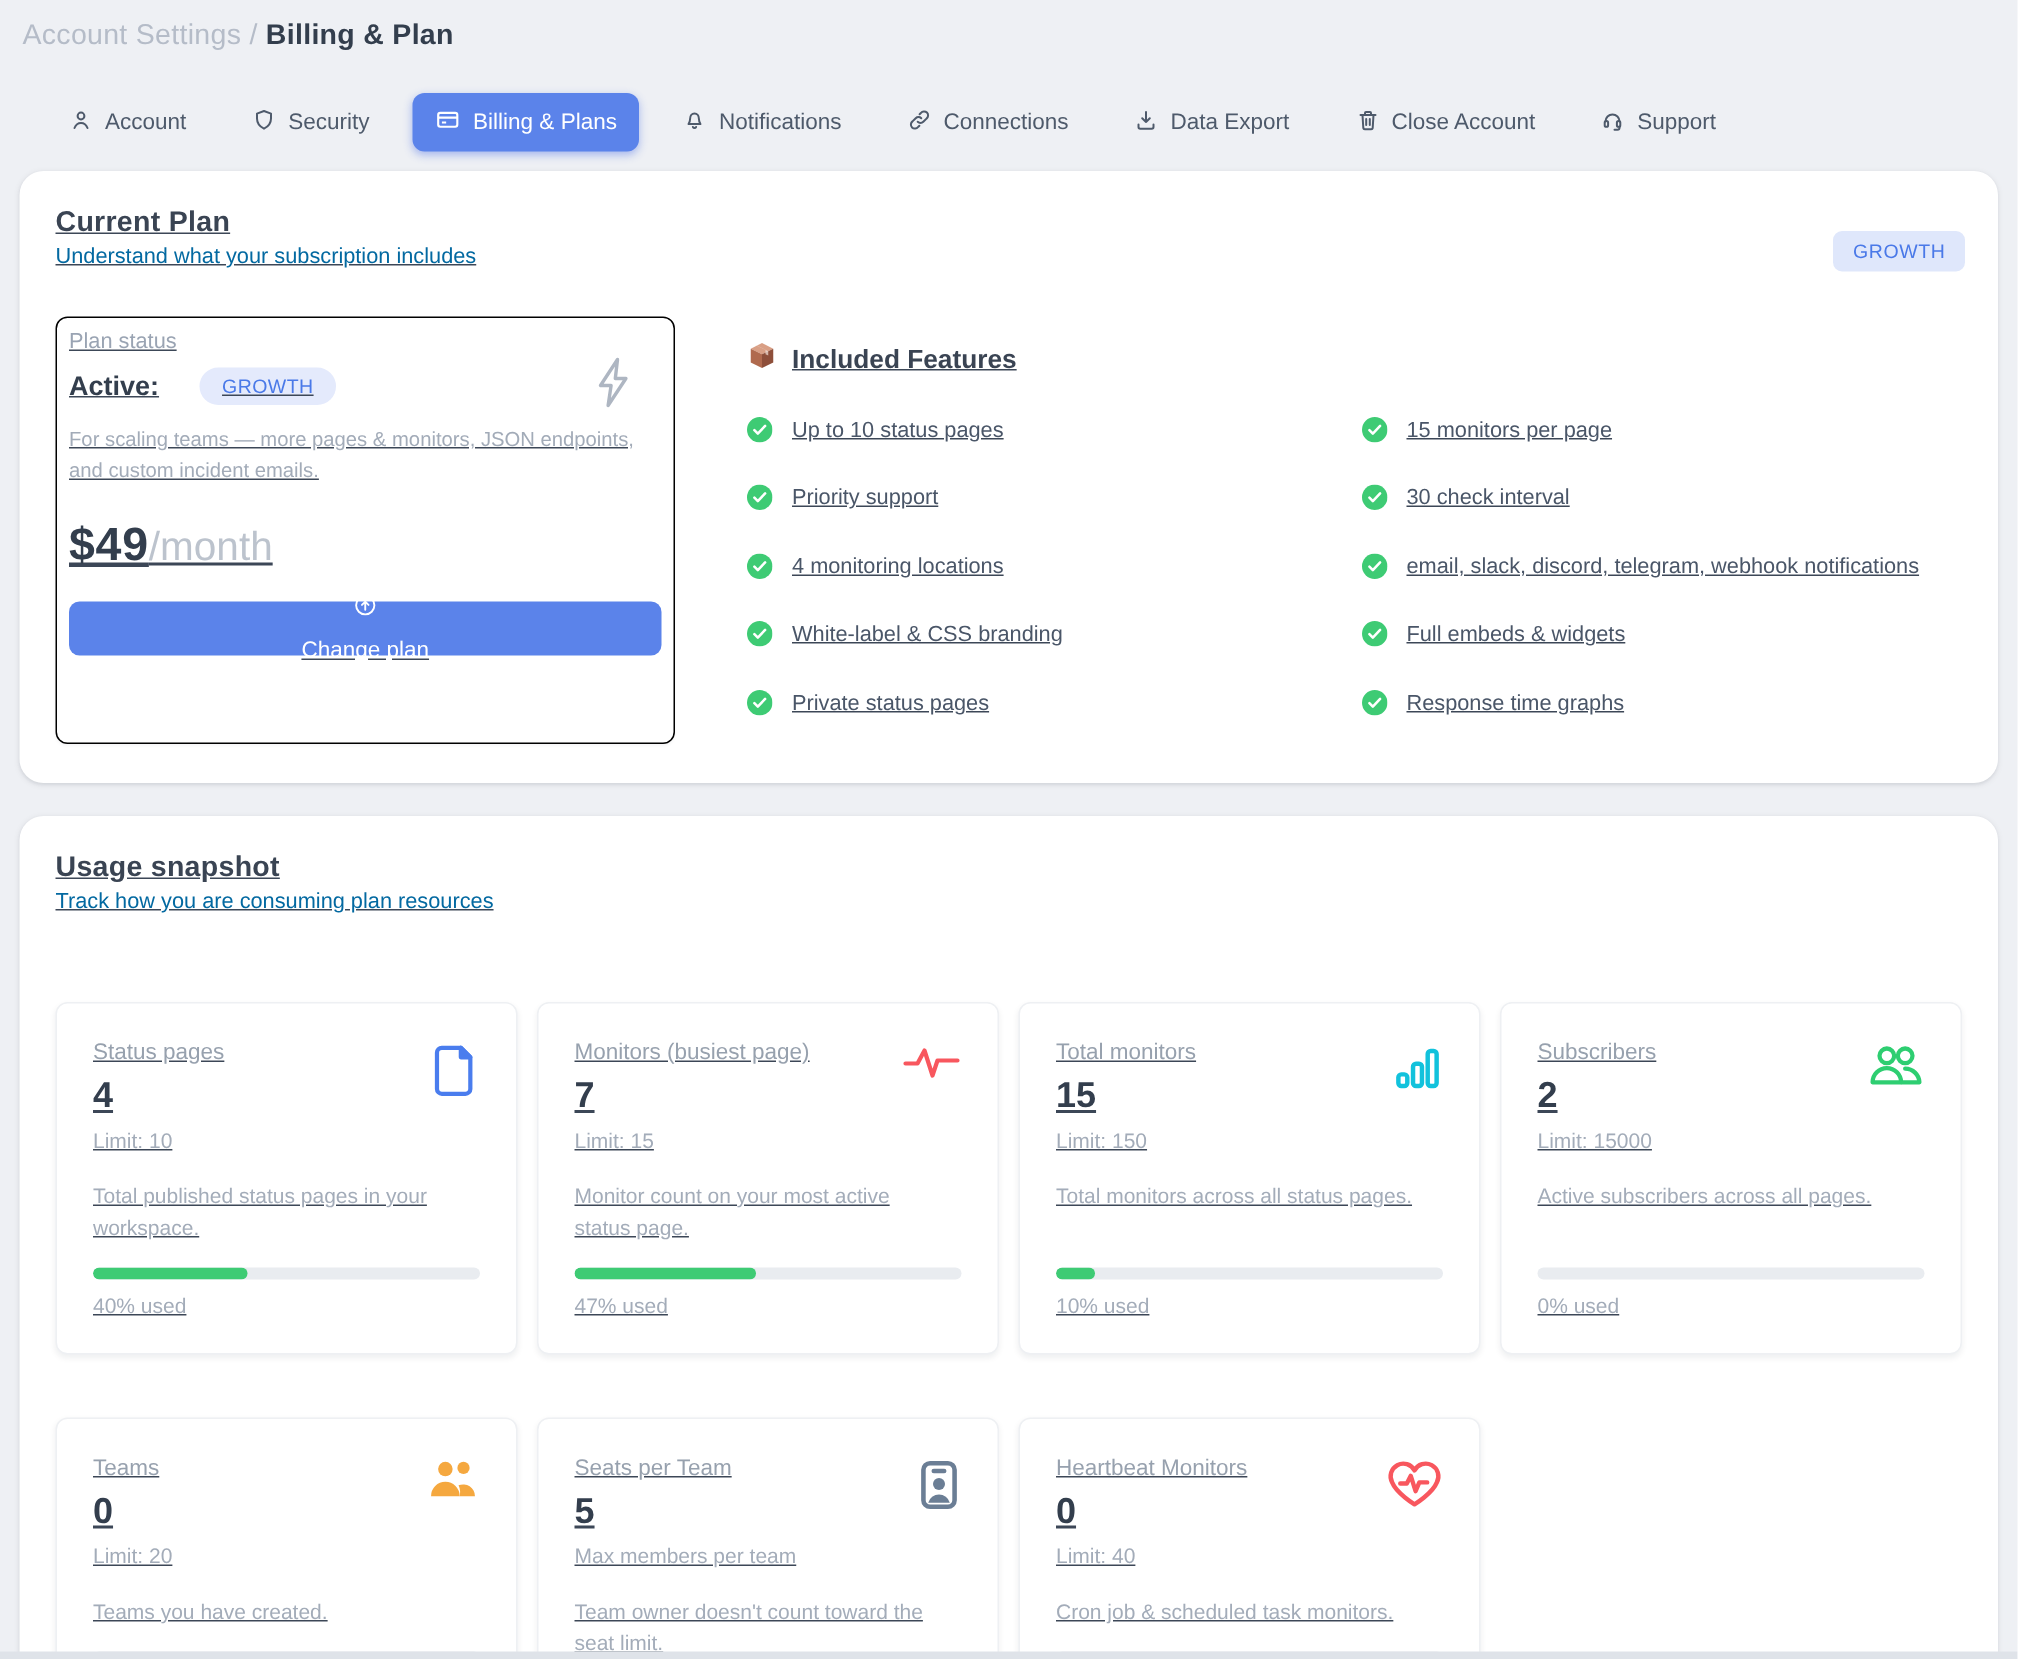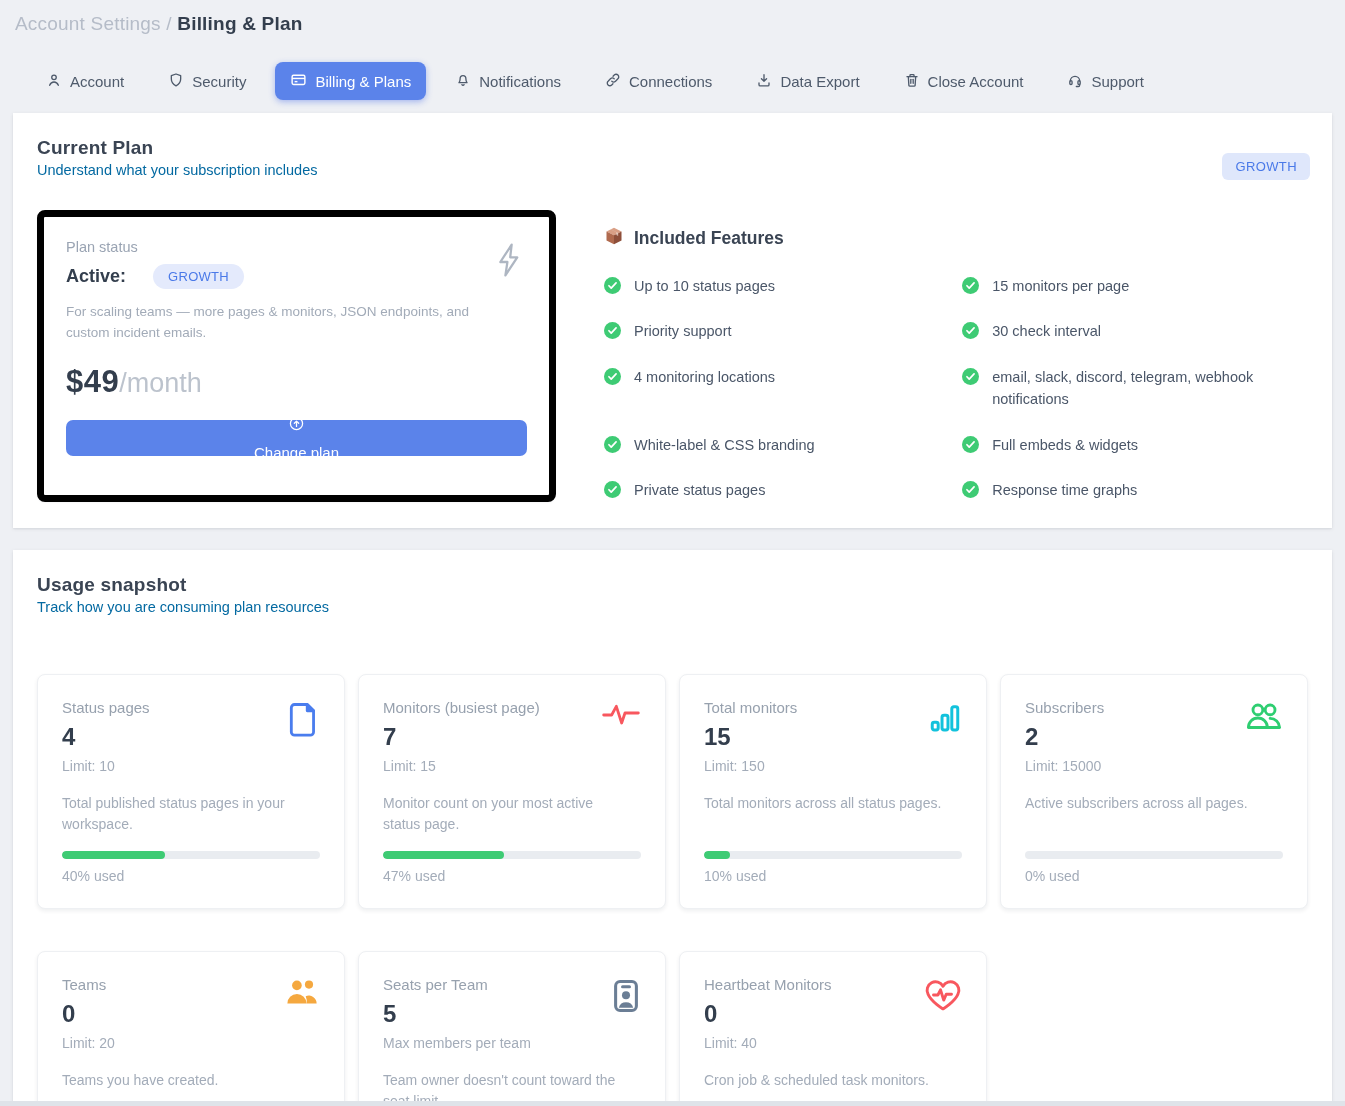--- a/index.html
+++ b/index.html
@@ -24,41 +24,42 @@
     display:flex; align-items:center; gap:8px;
     padding:9px 15px; font-size:15px; color:#4e5a6b;
     border-radius:8px; background:transparent; border:none; cursor:pointer;
     font-family:inherit; white-space:nowrap;
   }
   .tab svg { flex-shrink:0; }
   .tab.active { background:#5b83ea; color:#ffffff; box-shadow:0 2px 6px rgba(76,111,230,.45); }
 
   
   .panel {
-    background:#ffffff; border-radius:0; position:relative;
+    background:#ffffff; border-radius:16px; position:relative;
     padding:24px 24px 26px;
     box-shadow:0 1px 2px rgba(16,24,40,.05), 0 1px 4px rgba(16,24,40,.08);
+    text-decoration:underline;
   }
   .panel-current { margin-top:13px; min-height:405px; }
   .panel-usage { margin-top:22px; min-height:548px; }
   .panel-title { font-size:19px; font-weight:700; color:#3a4453; letter-spacing:.2px; }
   .panel-sub { font-size:14.5px; color:#0369a1; margin-top:3px; }
 
   .growth-badge {
     position:absolute; top:40px; right:22px;
     background:#dfe7fb; color:#4a79e8;
     font-size:13px; padding:6px 13px; border-radius:6px; letter-spacing:.4px;
   }
 
   
   .plan-row { display:flex; gap:48px; margin-top:32px; }
   .plan-card {
-    width:519px; flex-shrink:0; position:relative;
-    border:7px solid #000000; border-radius:8px;
-    padding:22px; box-shadow:0 1px 2px rgba(16,24,40,.04);
+    width:413px; flex-shrink:0; position:relative;
+    border:1px solid #000000; border-radius:8px;
+    padding:8px; box-shadow:0 1px 2px rgba(16,24,40,.04);
     min-height:285px;
   }
   .plan-status-label { font-size:14.5px; color:#9aa4b3; }
   .plan-active-row { display:flex; align-items:center; gap:27px; margin-top:9px; }
   .plan-active { font-size:18px; font-weight:700; color:#333e4d; }
   .plan-pill { background:#e4eafc; color:#4a79e8; font-size:13px; padding:5px 15px; border-radius:999px; letter-spacing:.3px; }
   .plan-desc { font-size:13.5px; color:#a2abb8; margin-top:13px; line-height:1.55; max-width:430px; }
   .plan-price { margin-top:20px; display:flex; align-items:baseline; }
   .price-main { font-size:31px; font-weight:700; color:#333e4d; letter-spacing:.5px; }
   .price-period { font-size:27px; color:#bcc3cd; font-weight:400; }

